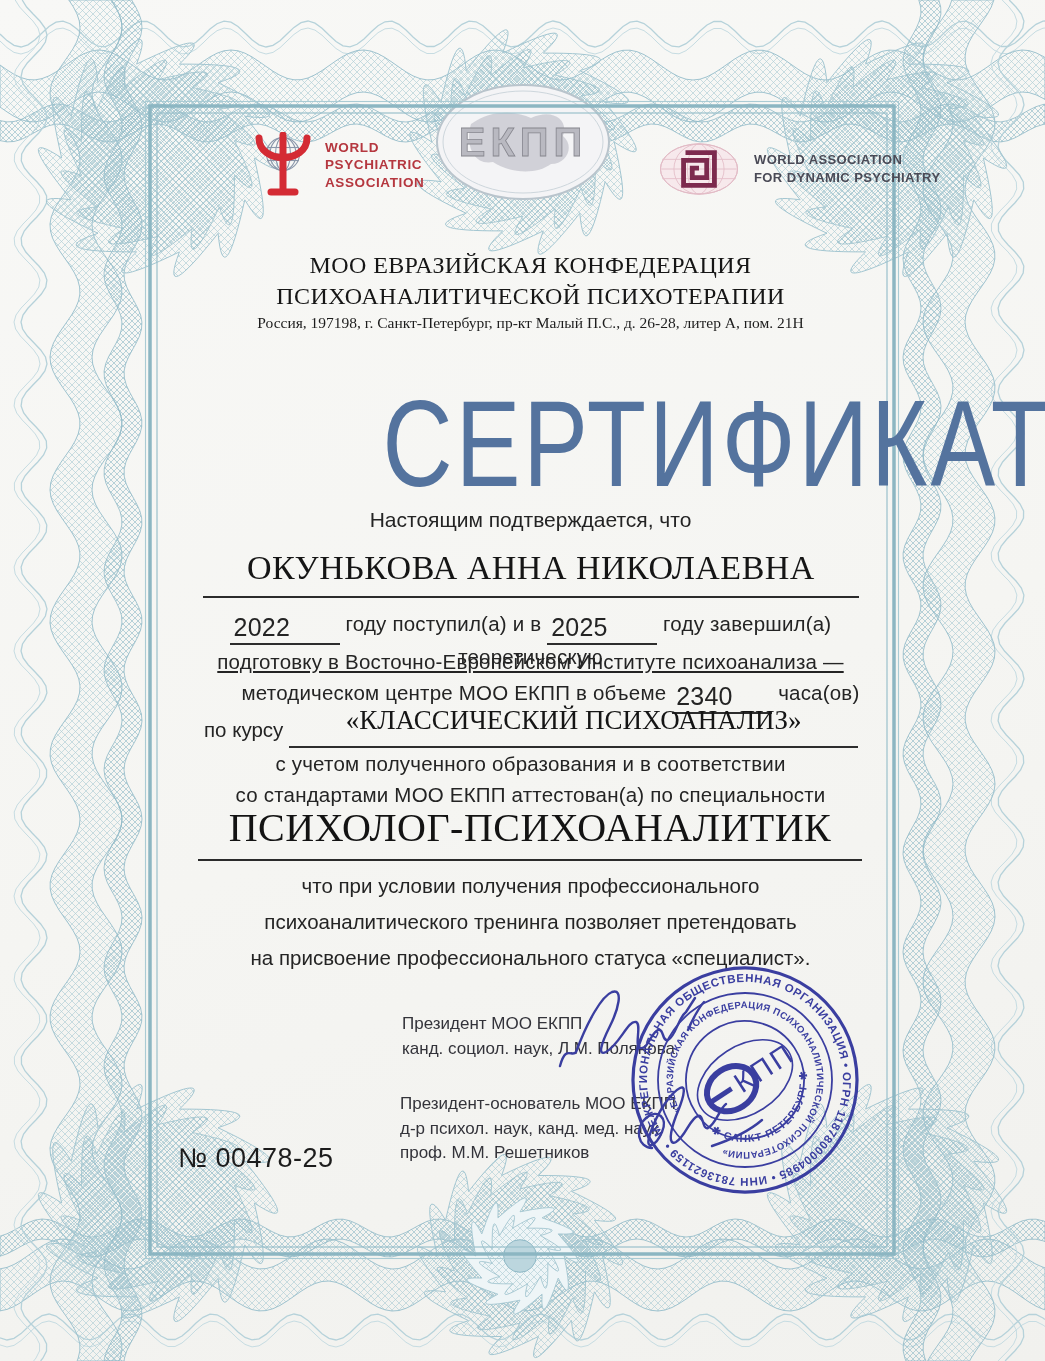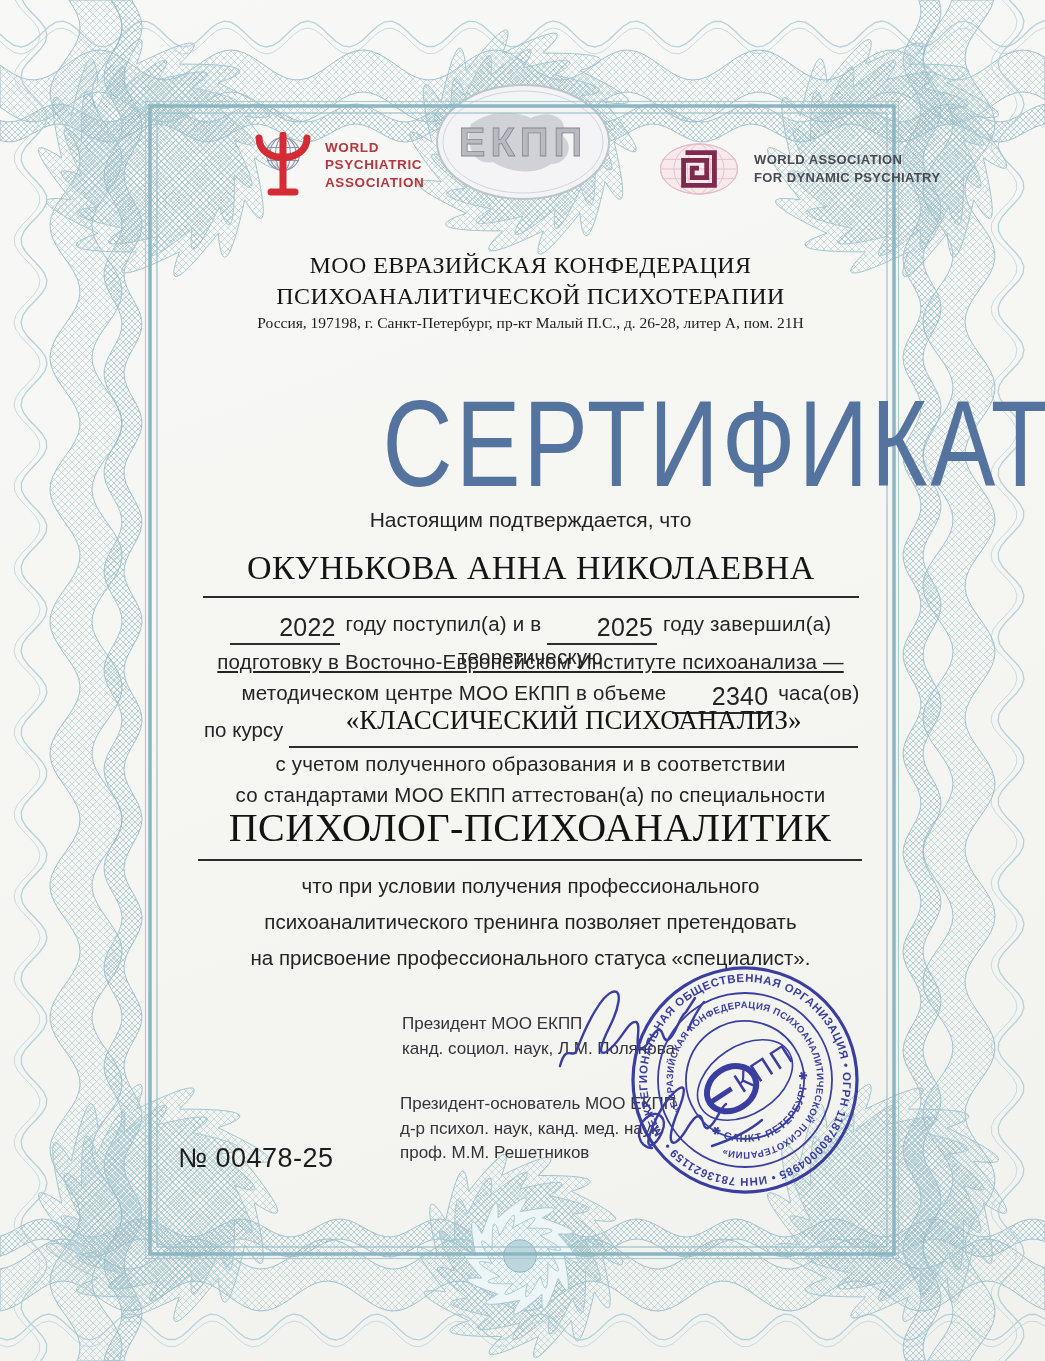--- a/index.html
+++ b/index.html
@@ -27,21 +27,21 @@
   .title-wrap{left:0;top:374px;width:1045px;text-align:right;}
   .title{display:inline-block;transform:scaleY(1.26);transform-origin:50% 0;
          font-size:97px;font-weight:400;letter-spacing:3px;color:#54739e;}
   
   .confirm{left:0;top:508px;width:1045px;text-align:center;font-size:21px;color:#242424;}
   .name-block{left:195px;top:549px;width:656px;text-align:center;border-bottom:2px solid #2b2b2b;
          padding-bottom:9px;font-family:"Liberation Serif",serif;font-size:34px;letter-spacing:.5px;color:#151515;}
   .bodyline{width:745px;left:150px;text-align:center;font-size:20.5px;color:#242424;letter-spacing:.2px;}
   .l1{top:612px;} .l2{top:650px;text-decoration:underline;} .l3{top:681px;padding-left:20px;}
   .blank{display:inline-block;min-width:102px;border-bottom:2px solid #2d2d2d;font-size:25px;line-height:1;
-         text-align:right;padding:0 4px 3px;vertical-align:-5px;}
+         text-align:left;padding:0 4px 3px;vertical-align:-5px;}
   .blank.small{min-width:92px;}
   .course-row{left:196px;top:705px;width:654px;display:flex;align-items:flex-end;}
   .course-label{font-size:20.5px;color:#242424;padding-bottom:6px;margin-right:6px;}
   .course-fill{flex:1;border-bottom:2px solid #2d2d2d;text-align:center;
          font-family:"Liberation Serif",serif;font-size:27px;color:#151515;padding-bottom:10px;}
   .l4{top:752px;} .l5{top:783px;}
   .spec-block{left:190px;top:804px;width:664px;text-align:center;border-bottom:2px solid #2b2b2b;
          padding-bottom:8px;font-family:"Liberation Serif",serif;font-size:40px;letter-spacing:.5px;color:#131313;}
   .para{left:150px;top:868px;width:745px;text-align:center;font-size:20.5px;line-height:36px;color:#242424;}
   

